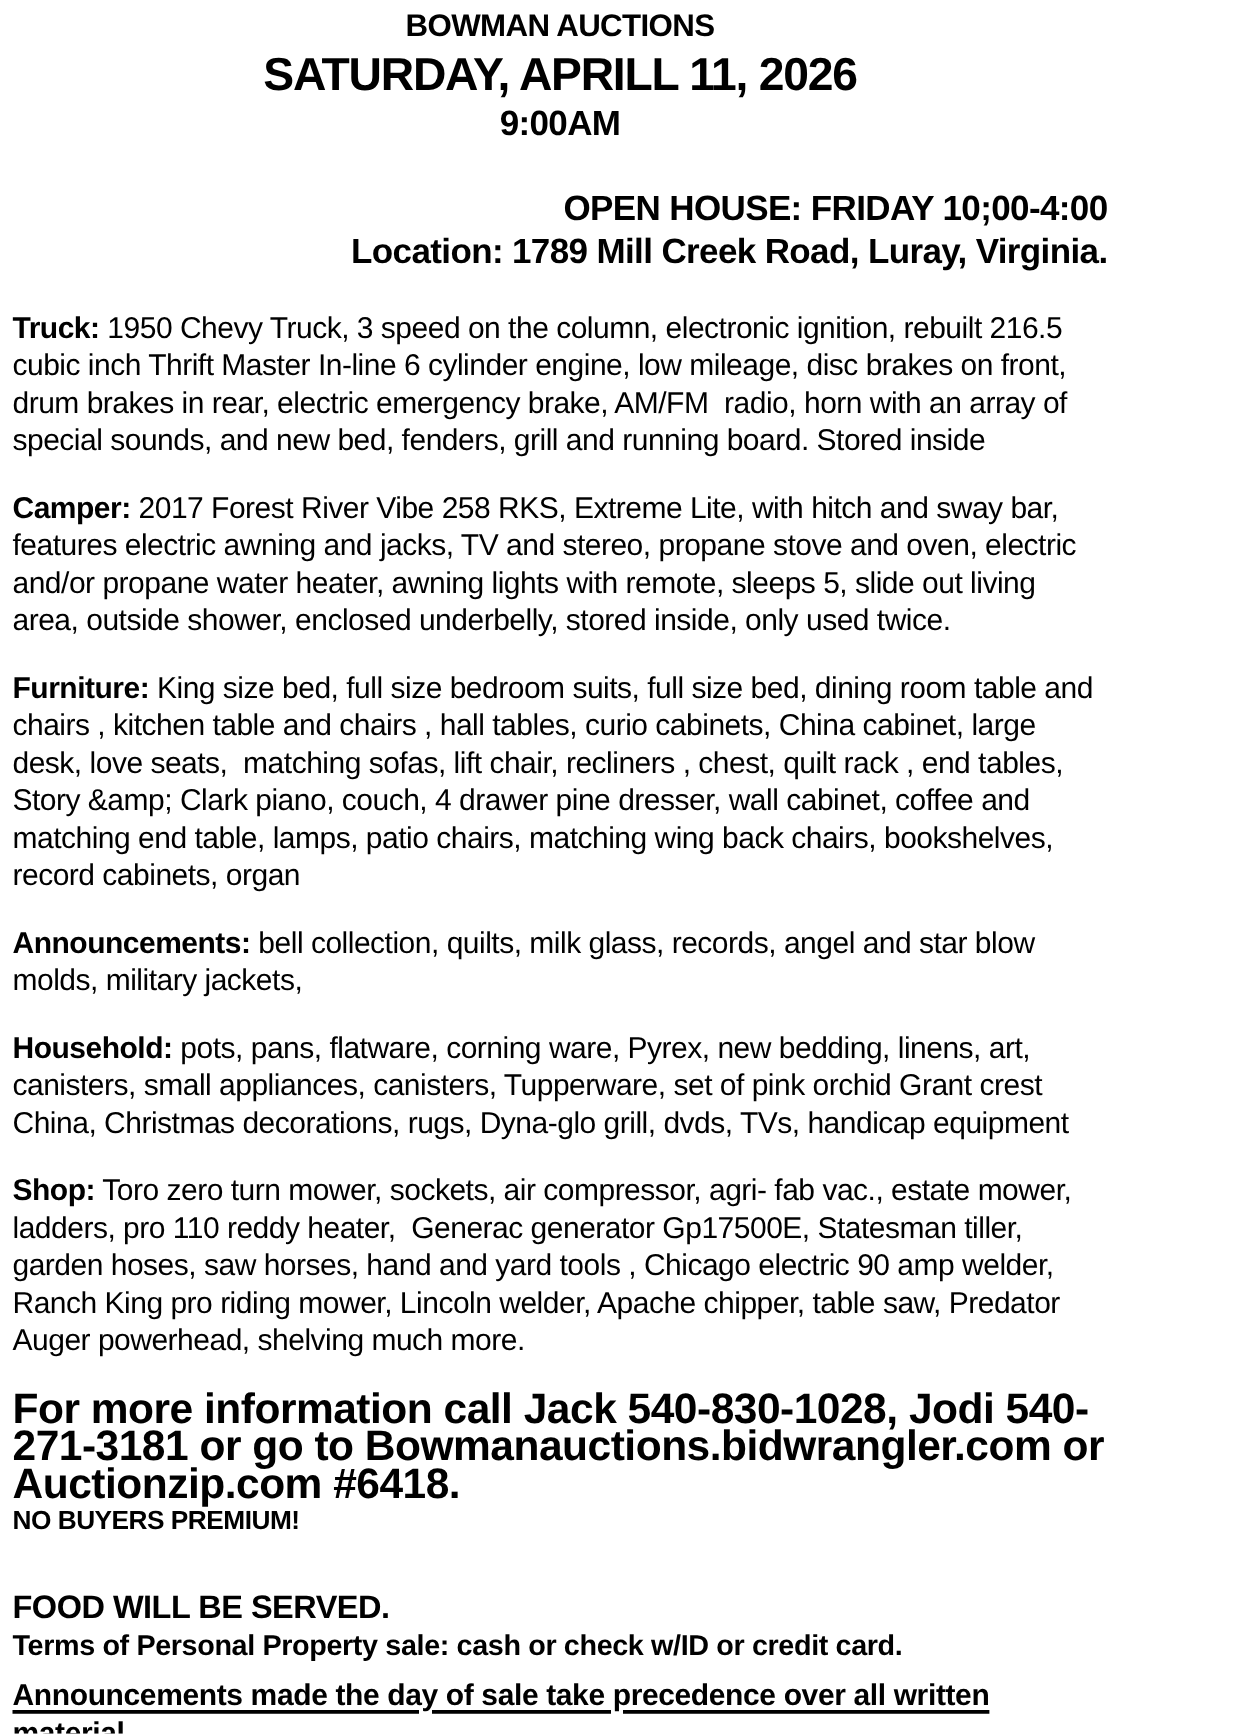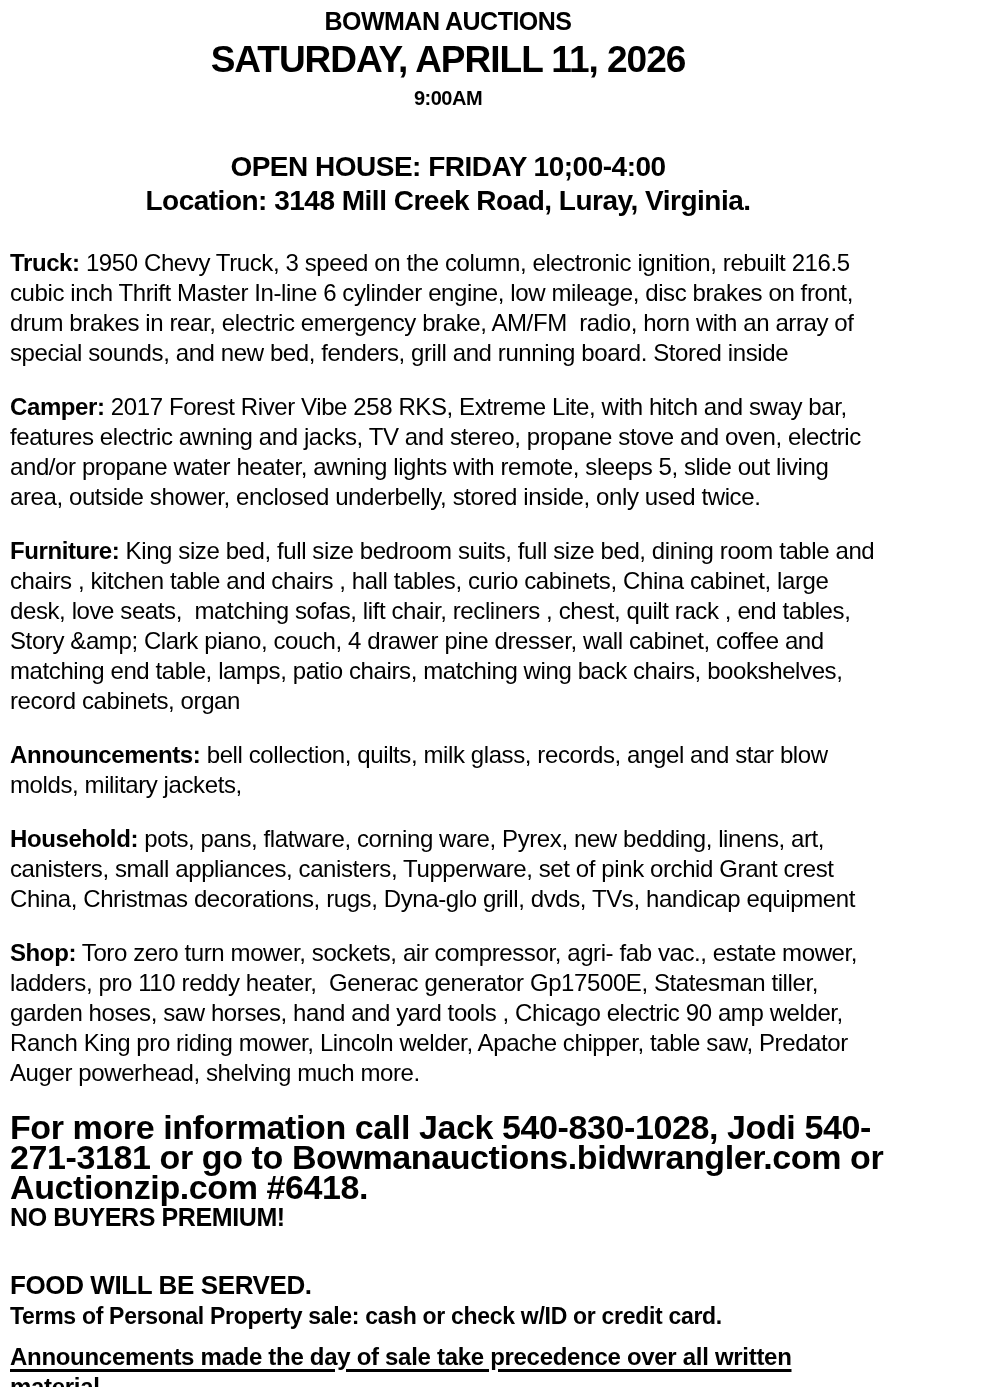--- a/index.html
+++ b/index.html
@@ -9,30 +9,30 @@
     height: 1387px;
     padding: 6px 14px 6px 10px;
     font-family: "Liberation Sans", sans-serif;
     color: #000000;
     background: #ffffff;
     overflow: hidden;
   }
   .header { text-align: center; font-weight: 700; }
   .header .title { font-size: 25px; line-height: 31px; letter-spacing: -0.5px; }
   .header .date  { font-size: 37px; line-height: 45px; letter-spacing: -1px; }
-  .header .time  { font-size: 20px; line-height: 33px; letter-spacing: -0.5px; }
-  .subheader { text-align: center; font-weight: 700; margin-top: 35px; }
+  .header .time  { font-size: 28px; line-height: 33px; letter-spacing: -0.5px; }
+  .subheader { text-align: right; font-weight: 700; margin-top: 35px; }
   .subheader .open-house { font-size: 28px; line-height: 34px; letter-spacing: -0.5px; }
   .subheader .location   { font-size: 28px; line-height: 34px; letter-spacing: -0.5px; }
   .content { margin-top: 30px; font-size: 24px; line-height: 30px; letter-spacing: -0.4px; }
   .section { margin: 0 0 24px 0; white-space: pre-wrap; }
   .section .label { font-weight: 700; }
   .footer { font-weight: 700; }
   .contact { font-size: 34px; line-height: 30px; margin: 0; white-space: pre-wrap; letter-spacing: -0.4px; }
-  .no-premium { font-size: 25px; line-height: 30px; letter-spacing: -0.4px; }
+  .no-premium { font-size: 21px; line-height: 30px; letter-spacing: -0.4px; }
   .food { font-size: 26px; line-height: 30px; margin-top: 38px; letter-spacing: -0.4px; }
   .terms { font-size: 23px; line-height: 33px; letter-spacing: -0.3px; }
   .underlined {
     text-decoration-thickness: 2.5px;
     text-underline-offset: 4px;
   }
   .announcement {
     font-size: 24px; line-height: 30px; margin-top: 9px; letter-spacing: -0.3px;
     text-decoration: underline;
     text-decoration-thickness: 2.5px;
@@ -48,21 +48,21 @@
 <div class="page">
 
   <div class="header">
     <div class="title">BOWMAN AUCTIONS</div>
     <div class="date">SATURDAY, APRILL 11, 2026</div>
     <div class="time">9:00AM</div>
   </div>
 
   <div class="subheader">
     <div class="open-house">OPEN HOUSE: FRIDAY 10;00-4:00</div>
-    <div class="location">Location: 3148 Mill Creek Road, Luray, Virginia.</div>
+    <div class="location">Location: 1789 Mill Creek Road, Luray, Virginia.</div>
   </div>
 
   <div class="content">
 
     <p class="section"><span class="label">Truck:</span><span> 1950 Chevy Truck, 3 speed on the column, electronic ignition, rebuilt 216.5 cubic inch Thrift Master In-line 6 cylinder engine, low mileage, disc brakes on front, drum brakes in rear, electric emergency brake, AM/FM  radio, horn with an array of special sounds, and new bed, fenders, grill and running board. Stored inside</span></p>
 
     <p class="section"><span class="label">Camper:</span><span> 2017 Forest River Vibe 258 RKS, Extreme Lite, with hitch and sway bar, features electric awning and jacks, TV and stereo, propane stove and oven, electric and/or propane water heater, awning lights with remote, sleeps 5, slide out living area, outside shower, enclosed underbelly, stored inside, only used twice.</span></p>
 
     <p class="section"><span class="label">Furniture:</span><span> King size bed, full size bedroom suits, full size bed, dining room table and chairs , kitchen table and chairs , hall tables, curio cabinets, China cabinet, large desk, love seats,  matching sofas, lift chair, recliners , chest, quilt rack , end tables, Story &amp;amp; Clark piano, couch, 4 drawer pine dresser, wall cabinet, coffee and matching end table, lamps, patio chairs, matching wing back chairs, bookshelves, record cabinets, organ</span></p>
 

